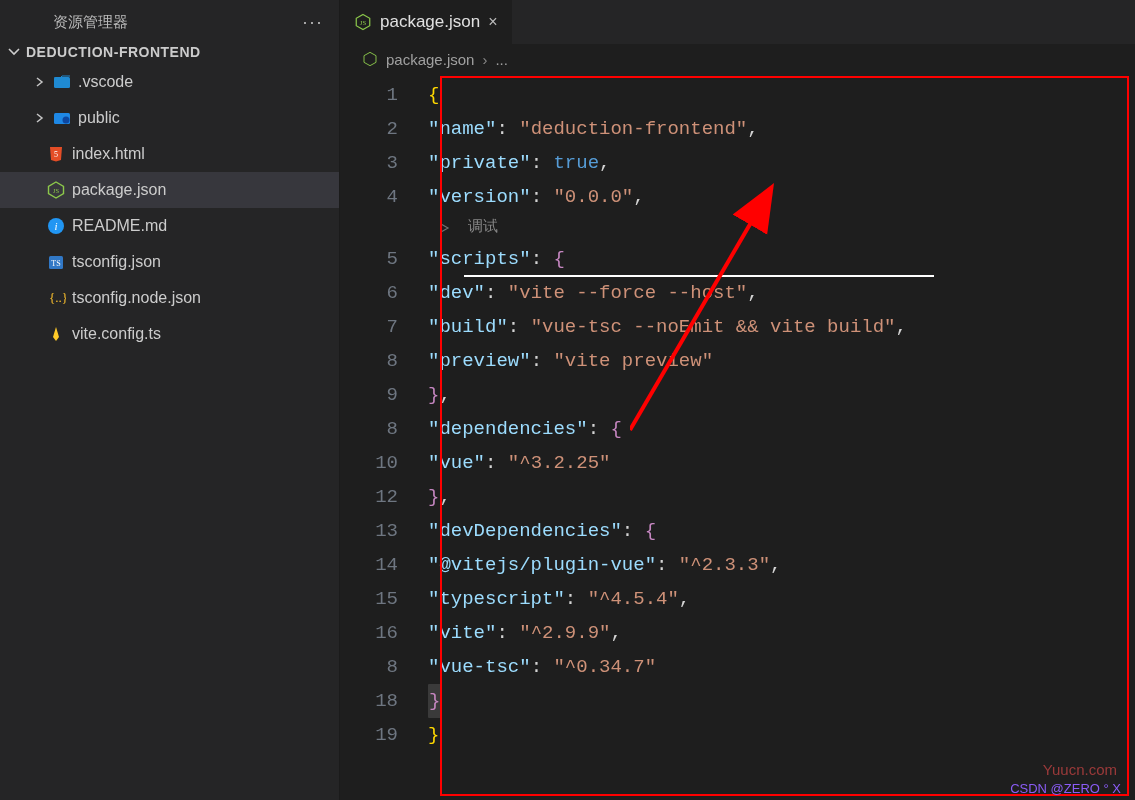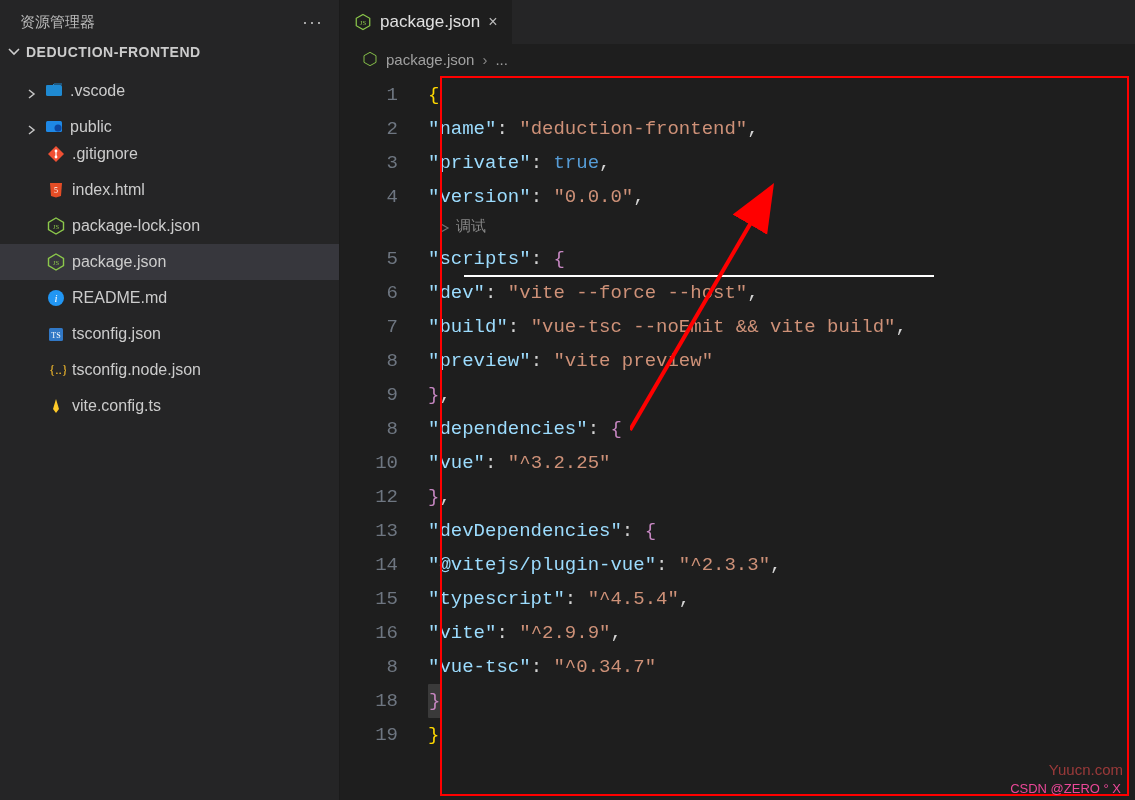--- a/index.html
+++ b/index.html
@@ -20,20 +20,21 @@
     border-right: 1px solid #1b1b1b;
   }
   .sb-header {
     display: flex;
     justify-content: space-between;
     align-items: center;
     padding: 8px 16px 4px 20px;
     height: 40px;
     color: #bbbbbb;
     font-size: 15px;
+    margin-left: 33px;
   }
   .sb-header .dots { color: #bbbbbb; font-size: 18px; letter-spacing: 1px; cursor: pointer; }
   .sb-section {
     display: flex;
     gap: 4px;
     padding: 4px 12px 4px 6px;
     font-weight: 700;
     color: #cccccc;
     font-size: 14px;
     letter-spacing: .5px;
@@ -43,21 +44,21 @@
   .tree li {
     display: flex;
     align-items: center;
     gap: 6px;
     height: 36px;
     padding-left: 24px;
     color: #cccccc;
     font-size: 16px;
     cursor: pointer;
   }
-  .tree li.has-chev { padding-left: 24px; align-items: flex-end; }
+  .tree li.has-chev { padding-left: 32px; }
   .tree li.no-chev { padding-left: 46px; }
   .tree li.selected { background: #37373d; }
   .tree .chev { width: 14px; display: inline-flex; justify-content: center; color: #c5c5c5; }
   .tree .ficon { width: 20px; height: 20px; display: inline-flex; align-items: center; justify-content: center; }
   .tree .lbl { white-space: nowrap; }
 
   
   .editor {
     flex: 1;
     display: flex;
@@ -123,21 +124,21 @@
     user-select: none;
   }
   .gutter div { height: 34px; }
   .gutter .debug-spacer { height: 28px; }
   .lines { flex: 1; position: relative; }
   .line { height: 34px; white-space: pre; display: flex; align-items: center; }
   .debug-inline {
     height: 28px;
     display: flex;
     align-items: center;
-    gap: 6px;
+    gap: 18px;
     color: #888888;
     font-size: 15px;
     padding-left: 10px;
   }
   .debug-inline svg { opacity: .8; }
 
   
   .p  { color: #ffd800; } 
   .p2 { color: #c586c0; } 
   .k  { color: #9cdcfe; } 
@@ -163,30 +164,30 @@
   .arrow {
     position: absolute;
     left: 290px;
     top: 106px;
     z-index: 6;
     pointer-events: none;
   }
 
   .watermark1 {
     position: absolute;
-    right: 12px; bottom: 22px;
+    right: 18px; bottom: 22px;
     color: rgba(255,80,80,.55);
     font-size: 15px;
     font-family: sans-serif;
     z-index: 7;
   }
   .watermark2 {
     position: absolute;
     right: 14px; bottom: 4px;
-    color: #ec4899;
+    color: #8b5cf6;
     font-size: 13px;
     z-index: 7;
   }
 </style>
 </head>
 <body>
 
 <div class="sidebar">
   <div class="sb-header">
     <span>资源管理器</span>
@@ -223,45 +224,25 @@
           <svg width="20" height="20" viewBox="0 0 20 20">
             <rect x="2" y="5" width="16" height="11" rx="1.5" fill="#1e88e5"></rect>
             <circle cx="14" cy="12" r="3.5" fill="#0d47a1"></circle>
           </svg>
         </span>
         <span class="lbl">public</span>
       </li>
       <li class="no-chev">
         <span class="ficon">
           <svg width="20" height="20" viewBox="0 0 20 20">
-            <path d="M10 2l8 8-8 8-8-8z" fill="#f05033"></path>
-            <circle cx="10" cy="7" r="1.4" fill="#fff"></circle>
-            <circle cx="10" cy="13" r="1.4" fill="#fff"></circle>
-            <line x1="10" y1="7" x2="10" y2="13" stroke="#fff" stroke-width="1.2"></line>
-          </svg>
-        </span>
-        <span class="lbl">.gitignore</span>
-      </li>
-      <li class="no-chev">
-        <span class="ficon">
-          <svg width="20" height="20" viewBox="0 0 20 20">
             <path d="M4 3h12l-1 13-5 1.5L5 16z" fill="#e44d26"></path>
             <text x="10" y="13" font-size="8" text-anchor="middle" fill="#fff" font-family="Consolas">5</text>
           </svg>
         </span>
         <span class="lbl">index.html</span>
-      </li>
-      <li class="no-chev">
-        <span class="ficon">
-          <svg width="20" height="20" viewBox="0 0 20 20">
-            <path d="M10 2l7.5 4.3v7.4L10 18l-7.5-4.3V6.3z" fill="none" stroke="#8cc84b" stroke-width="1.4"></path>
-            <text x="10" y="13" font-size="6.5" text-anchor="middle" fill="#8cc84b" font-family="Consolas">JS</text>
-          </svg>
-        </span>
-        <span class="lbl">package-lock.json</span>
       </li>
       <li class="no-chev selected">
         <span class="ficon">
           <svg width="20" height="20" viewBox="0 0 20 20">
             <path d="M10 2l7.5 4.3v7.4L10 18l-7.5-4.3V6.3z" fill="none" stroke="#8cc84b" stroke-width="1.4"></path>
             <text x="10" y="13" font-size="6.5" text-anchor="middle" fill="#8cc84b" font-family="Consolas">JS</text>
           </svg>
         </span>
         <span class="lbl">package.json</span>
       </li>

